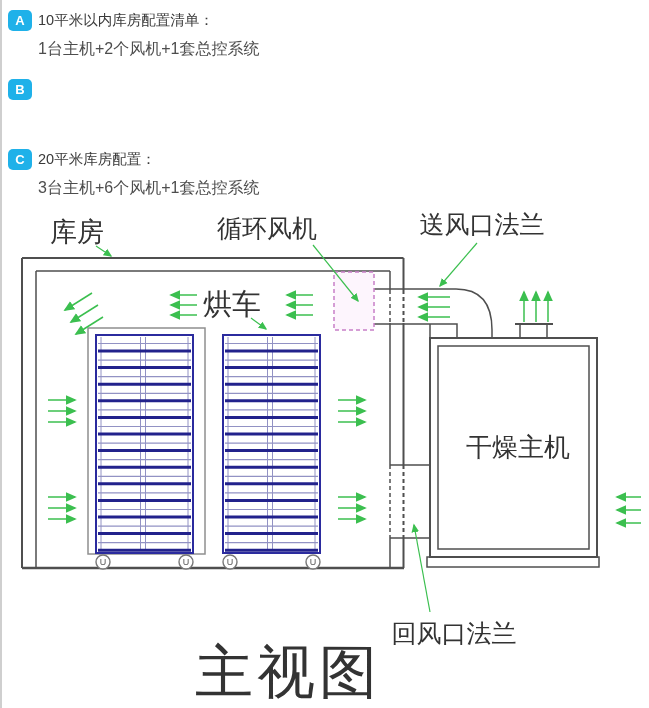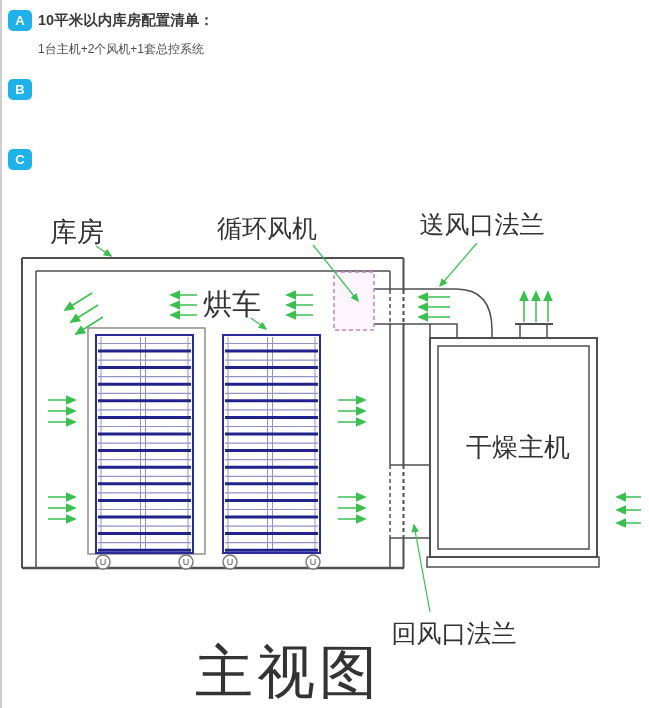--- a/index.html
+++ b/index.html
@@ -9,22 +9,22 @@
   }
   .left-border{position:absolute;left:0;top:0;width:2px;height:708px;background:#cfcfcf;}
   
   .config-list{position:absolute;left:0;top:0;width:649px;height:200px;}
   .cfg-item{position:absolute;left:8px;width:600px;}
   .badge{
     position:absolute;left:0;top:0;width:24px;height:21px;border-radius:5px;
     background:var(--badge,#1fb1e9);color:#fff;font-weight:bold;font-size:13px;
     display:flex;align-items:center;justify-content:center;
   }
-  .cfg-title{margin-left:30px;font-size:14.5px;color:#3a3a3a;line-height:20px;font-weight:bold;}
-  .cfg-detail{margin-left:30px;margin-top:9px;font-size:12px;color:#4d4d4d;line-height:20px;}
+  .cfg-title{margin-left:30px;font-size:14.5px;color:#3a3a3a;line-height:20px;}
+  .cfg-detail{margin-left:30px;margin-top:9px;font-size:16px;color:#4d4d4d;line-height:20px;}
   
   svg{position:absolute;left:0;top:0;}
   .w2{stroke:var(--gray);stroke-width:2;fill:none;}
   .w25{stroke:var(--gray);stroke-width:2.6;fill:none;}
   .w15{stroke:var(--gray);stroke-width:1.5;fill:none;}
   .dash{stroke-dasharray:4 3;}
   .nofill{fill:none;}
   .fanbox{fill:#fdf5fd;stroke:var(--pink);stroke-width:1.5;stroke-dasharray:4 3;}
   .cartframe{fill:none;stroke:#8f8f8f;stroke-width:1.5;}
   .cart{fill:none;stroke:var(--cartblue);stroke-width:2;}
@@ -44,20 +44,22 @@
   <div class="cfg-item" style="top:10px">
     <span class="badge">A</span>
     <div class="cfg-title">10平米以内库房配置清单：</div>
     <div class="cfg-detail">1台主机+2个风机+1套总控系统</div>
   </div>
   <div class="cfg-item" style="top:79px">
     <span class="badge">B</span>
   </div>
   <div class="cfg-item" style="top:149px">
     <span class="badge">C</span>
+    <div class="cfg-title">20平米库房配置：</div>
+    <div class="cfg-detail">3台主机+6个风机+1套总控系统</div>
   </div>
 </section>
 
 <svg width="649" height="708" viewBox="0 0 649 708">
   <defs>
     <marker id="ah" markerWidth="8" markerHeight="8" viewBox="0 0 10 10" refX="7.5" refY="5" orient="auto">
       <path class="ahead" d="M0,1 L9,5 L0,9 Z"></path>
     </marker>
   </defs>
 

